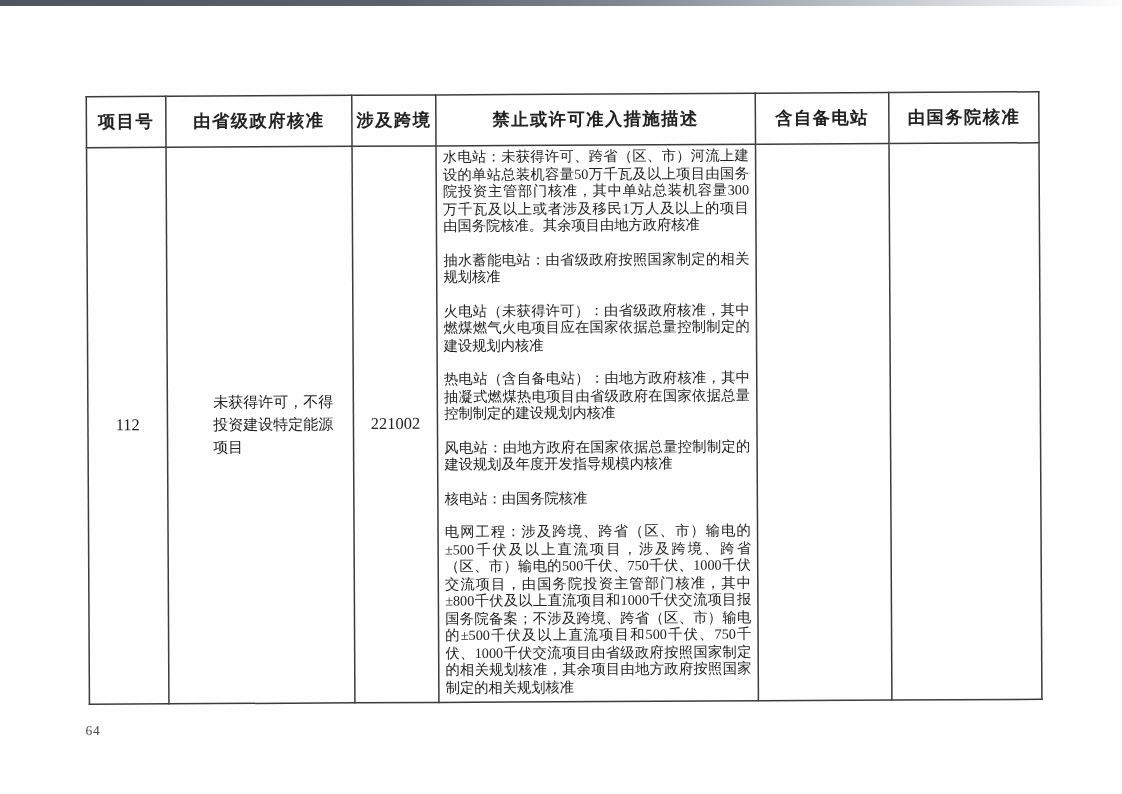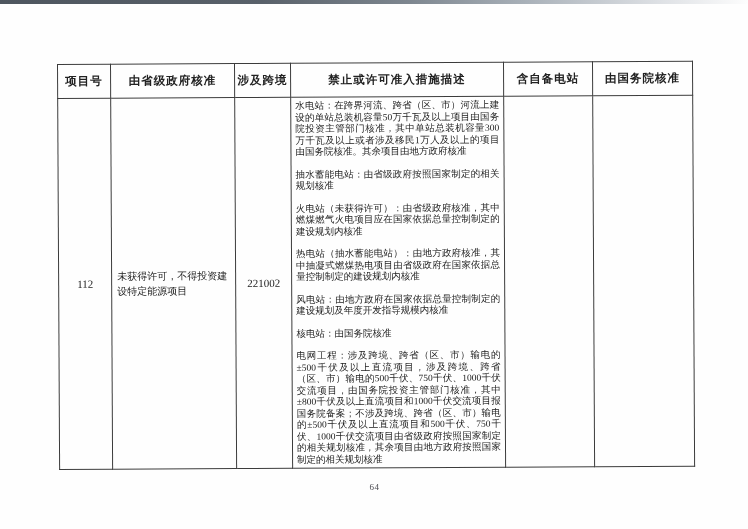--- a/index.html
+++ b/index.html
@@ -61,20 +61,21 @@
     color: #222;
   }
   td.c-matter {
     vertical-align: middle;
     font-size: 10px;
     line-height: 15px;
     color: #222;
   }
   td.c-matter .matter-text {
     padding: 2px 5px;
+    margin-left: 25px;
   }
   td.c-desc {
     vertical-align: top;
     font-size: 9.5px;
     line-height: 11.5px;
     color: #222;
   }
   td.c-desc .desc-list {
     padding: 3px 4px 2px 4px;
   }
@@ -83,21 +84,20 @@
     text-align: justify;
   }
   td.c-desc p:last-child {
     margin-bottom: 0;
   }
   .page-number {
     position: absolute;
     left: 57px;
     width: 635px;
     top: 482px;
-    text-align: center;
     font-size: 9px;
     color: #4a4a50;
     letter-spacing: 0.5px;
   }
 </style>
 </head>
 <body>
 
 <div class="scan-edge"></div>
 
@@ -123,24 +123,24 @@
     </thead>
     <tbody>
       <tr>
         <td class="c-center">112</td>
         <td class="c-matter">
           <div class="matter-text">未获得许可，不得投资建设特定能源项目</div>
         </td>
         <td class="c-center">221002</td>
         <td class="c-desc">
           <div class="desc-list">
-              <p>水电站：在跨界河流、跨省（区、市）河流上建设的单站总装机容量50万千瓦及以上项目由国务院投资主管部门核准，其中单站总装机容量300万千瓦及以上或者涉及移民1万人及以上的项目由国务院核准。其余项目由地方政府核准</p>
+              <p>水电站：未获得许可、跨省（区、市）河流上建设的单站总装机容量50万千瓦及以上项目由国务院投资主管部门核准，其中单站总装机容量300万千瓦及以上或者涉及移民1万人及以上的项目由国务院核准。其余项目由地方政府核准</p>
               <p>抽水蓄能电站：由省级政府按照国家制定的相关规划核准</p>
               <p>火电站（未获得许可）：由省级政府核准，其中燃煤燃气火电项目应在国家依据总量控制制定的建设规划内核准</p>
-              <p>热电站（抽水蓄能电站）：由地方政府核准，其中抽凝式燃煤热电项目由省级政府在国家依据总量控制制定的建设规划内核准</p>
+              <p>热电站（含自备电站）：由地方政府核准，其中抽凝式燃煤热电项目由省级政府在国家依据总量控制制定的建设规划内核准</p>
               <p>风电站：由地方政府在国家依据总量控制制定的建设规划及年度开发指导规模内核准</p>
               <p>核电站：由国务院核准</p>
               <p>电网工程：涉及跨境、跨省（区、市）输电的±500千伏及以上直流项目，涉及跨境、跨省（区、市）输电的500千伏、750千伏、1000千伏交流项目，由国务院投资主管部门核准，其中±800千伏及以上直流项目和1000千伏交流项目报国务院备案；不涉及跨境、跨省（区、市）输电的±500千伏及以上直流项目和500千伏、750千伏、1000千伏交流项目由省级政府按照国家制定的相关规划核准，其余项目由地方政府按照国家制定的相关规划核准</p>
             </div>
         </td>
         <td></td>
         <td></td>
       </tr>
     </tbody>
   </table>

